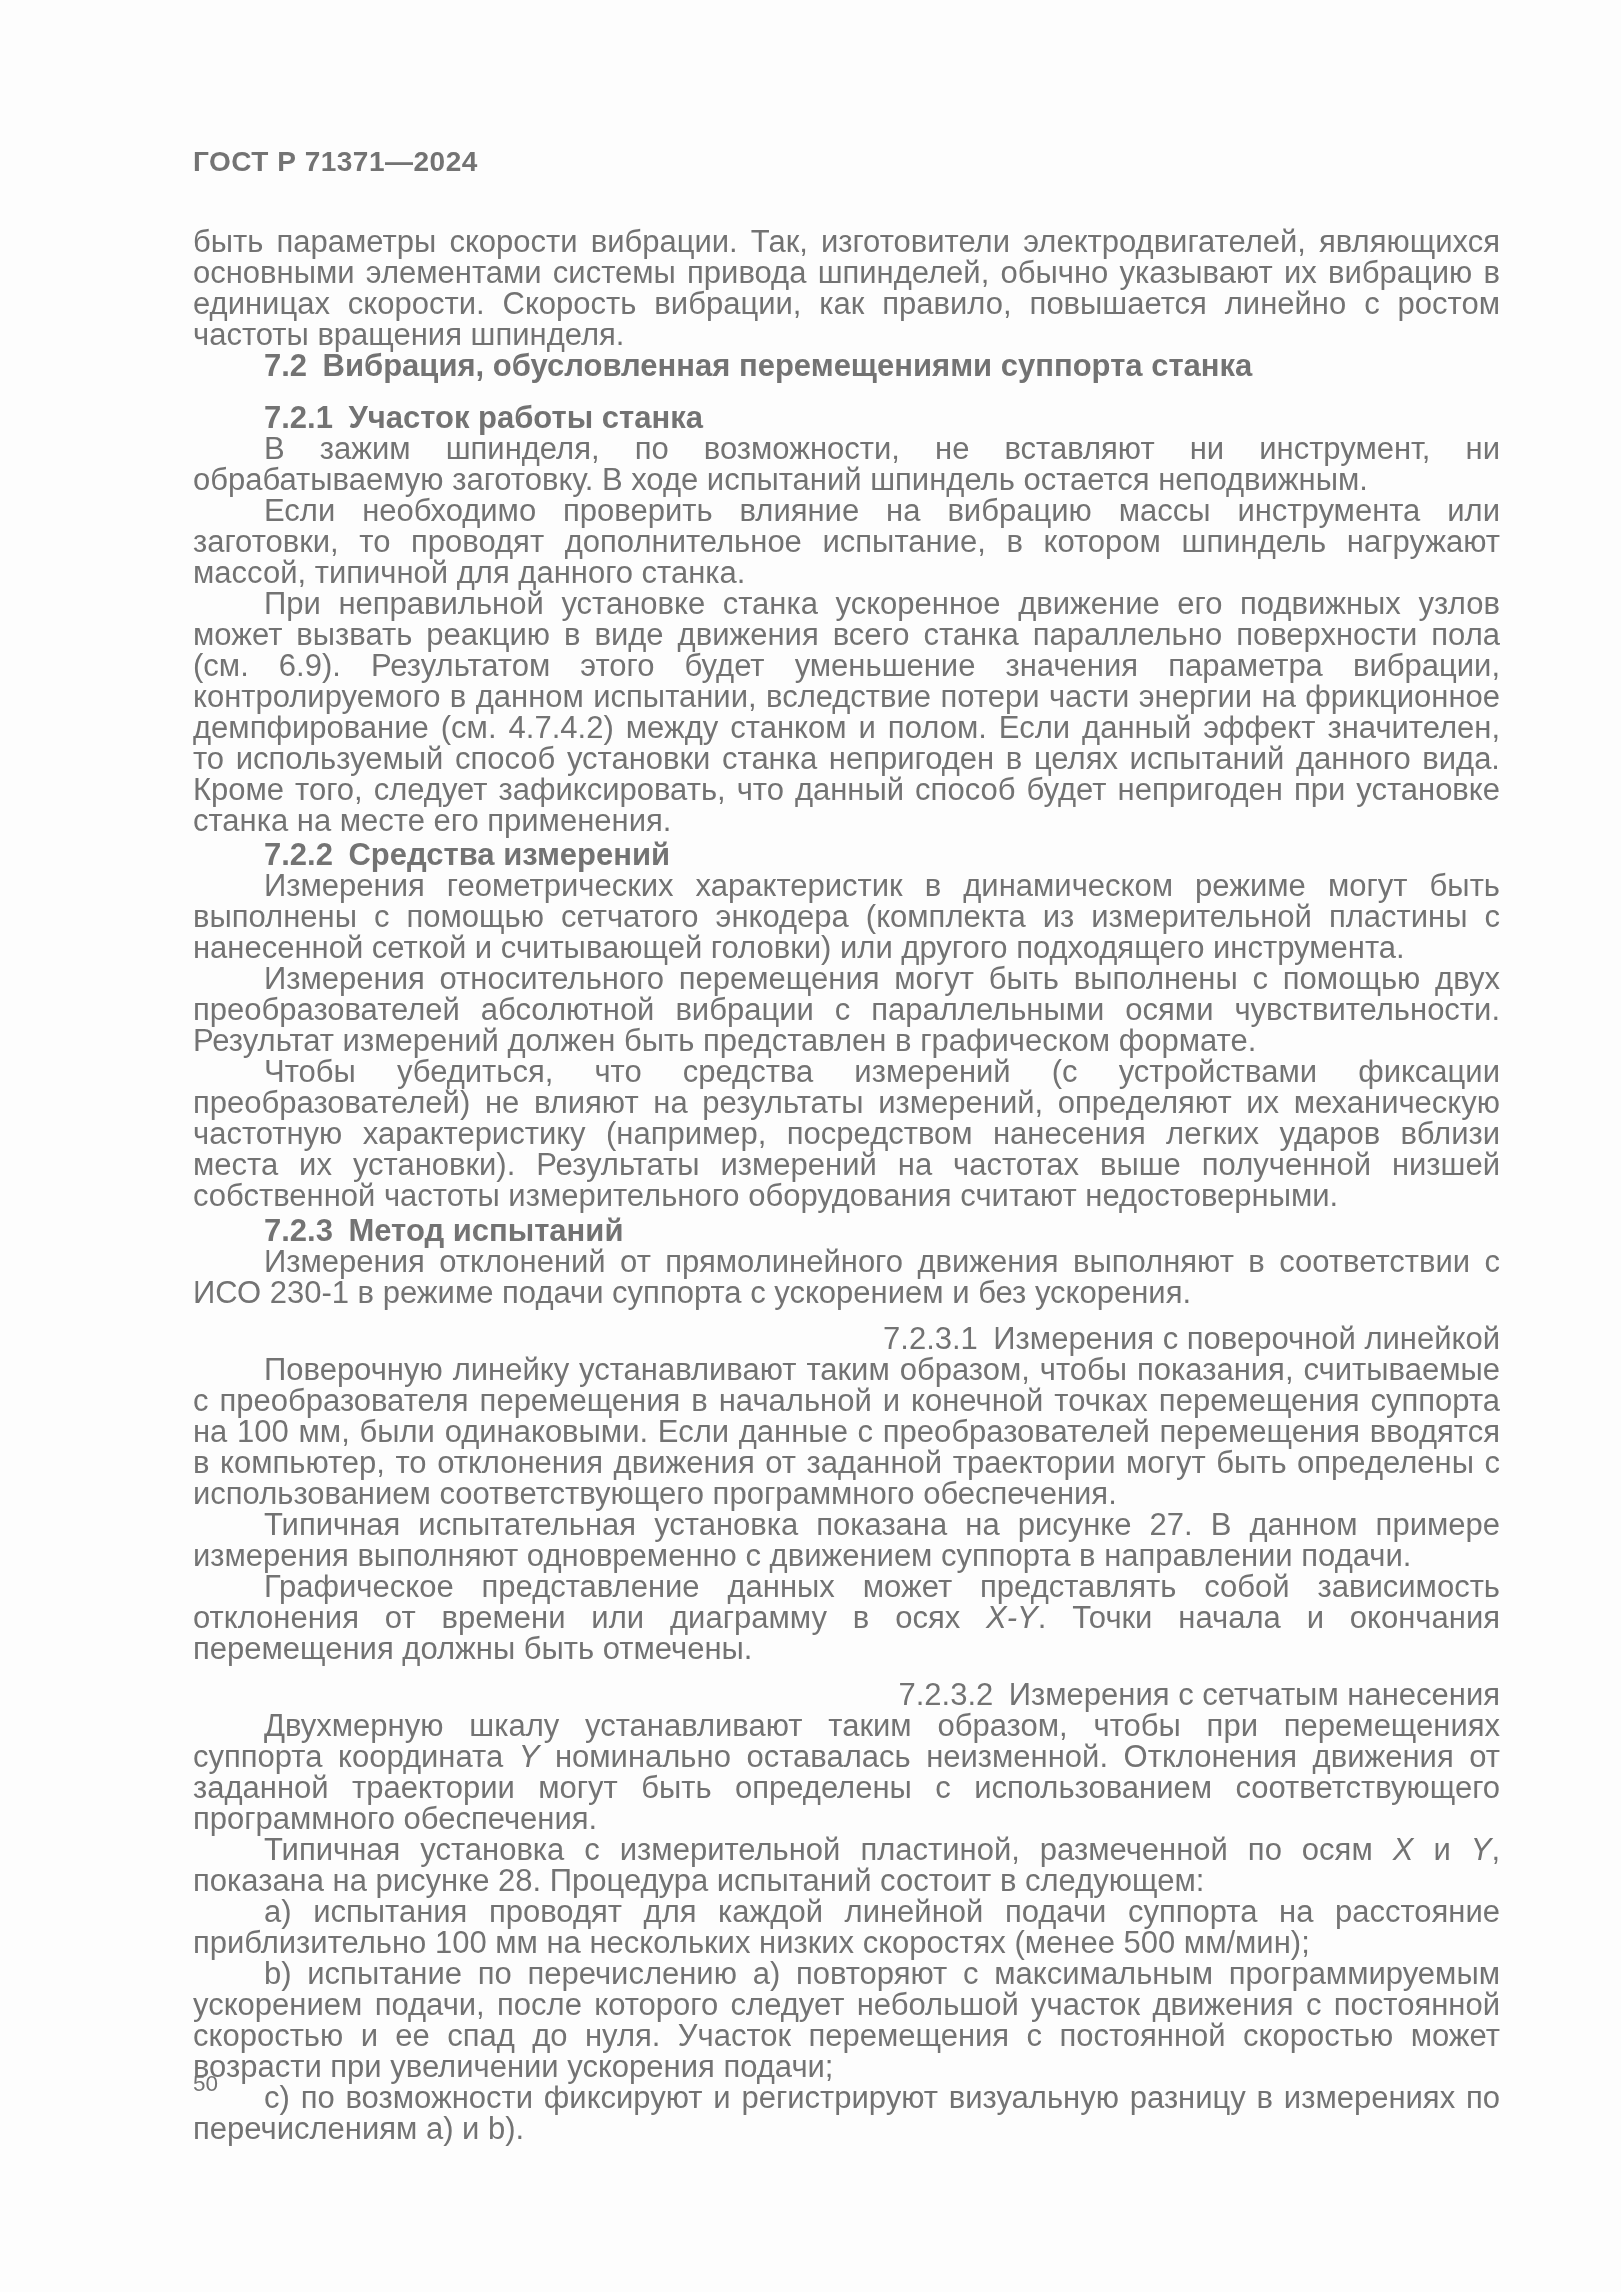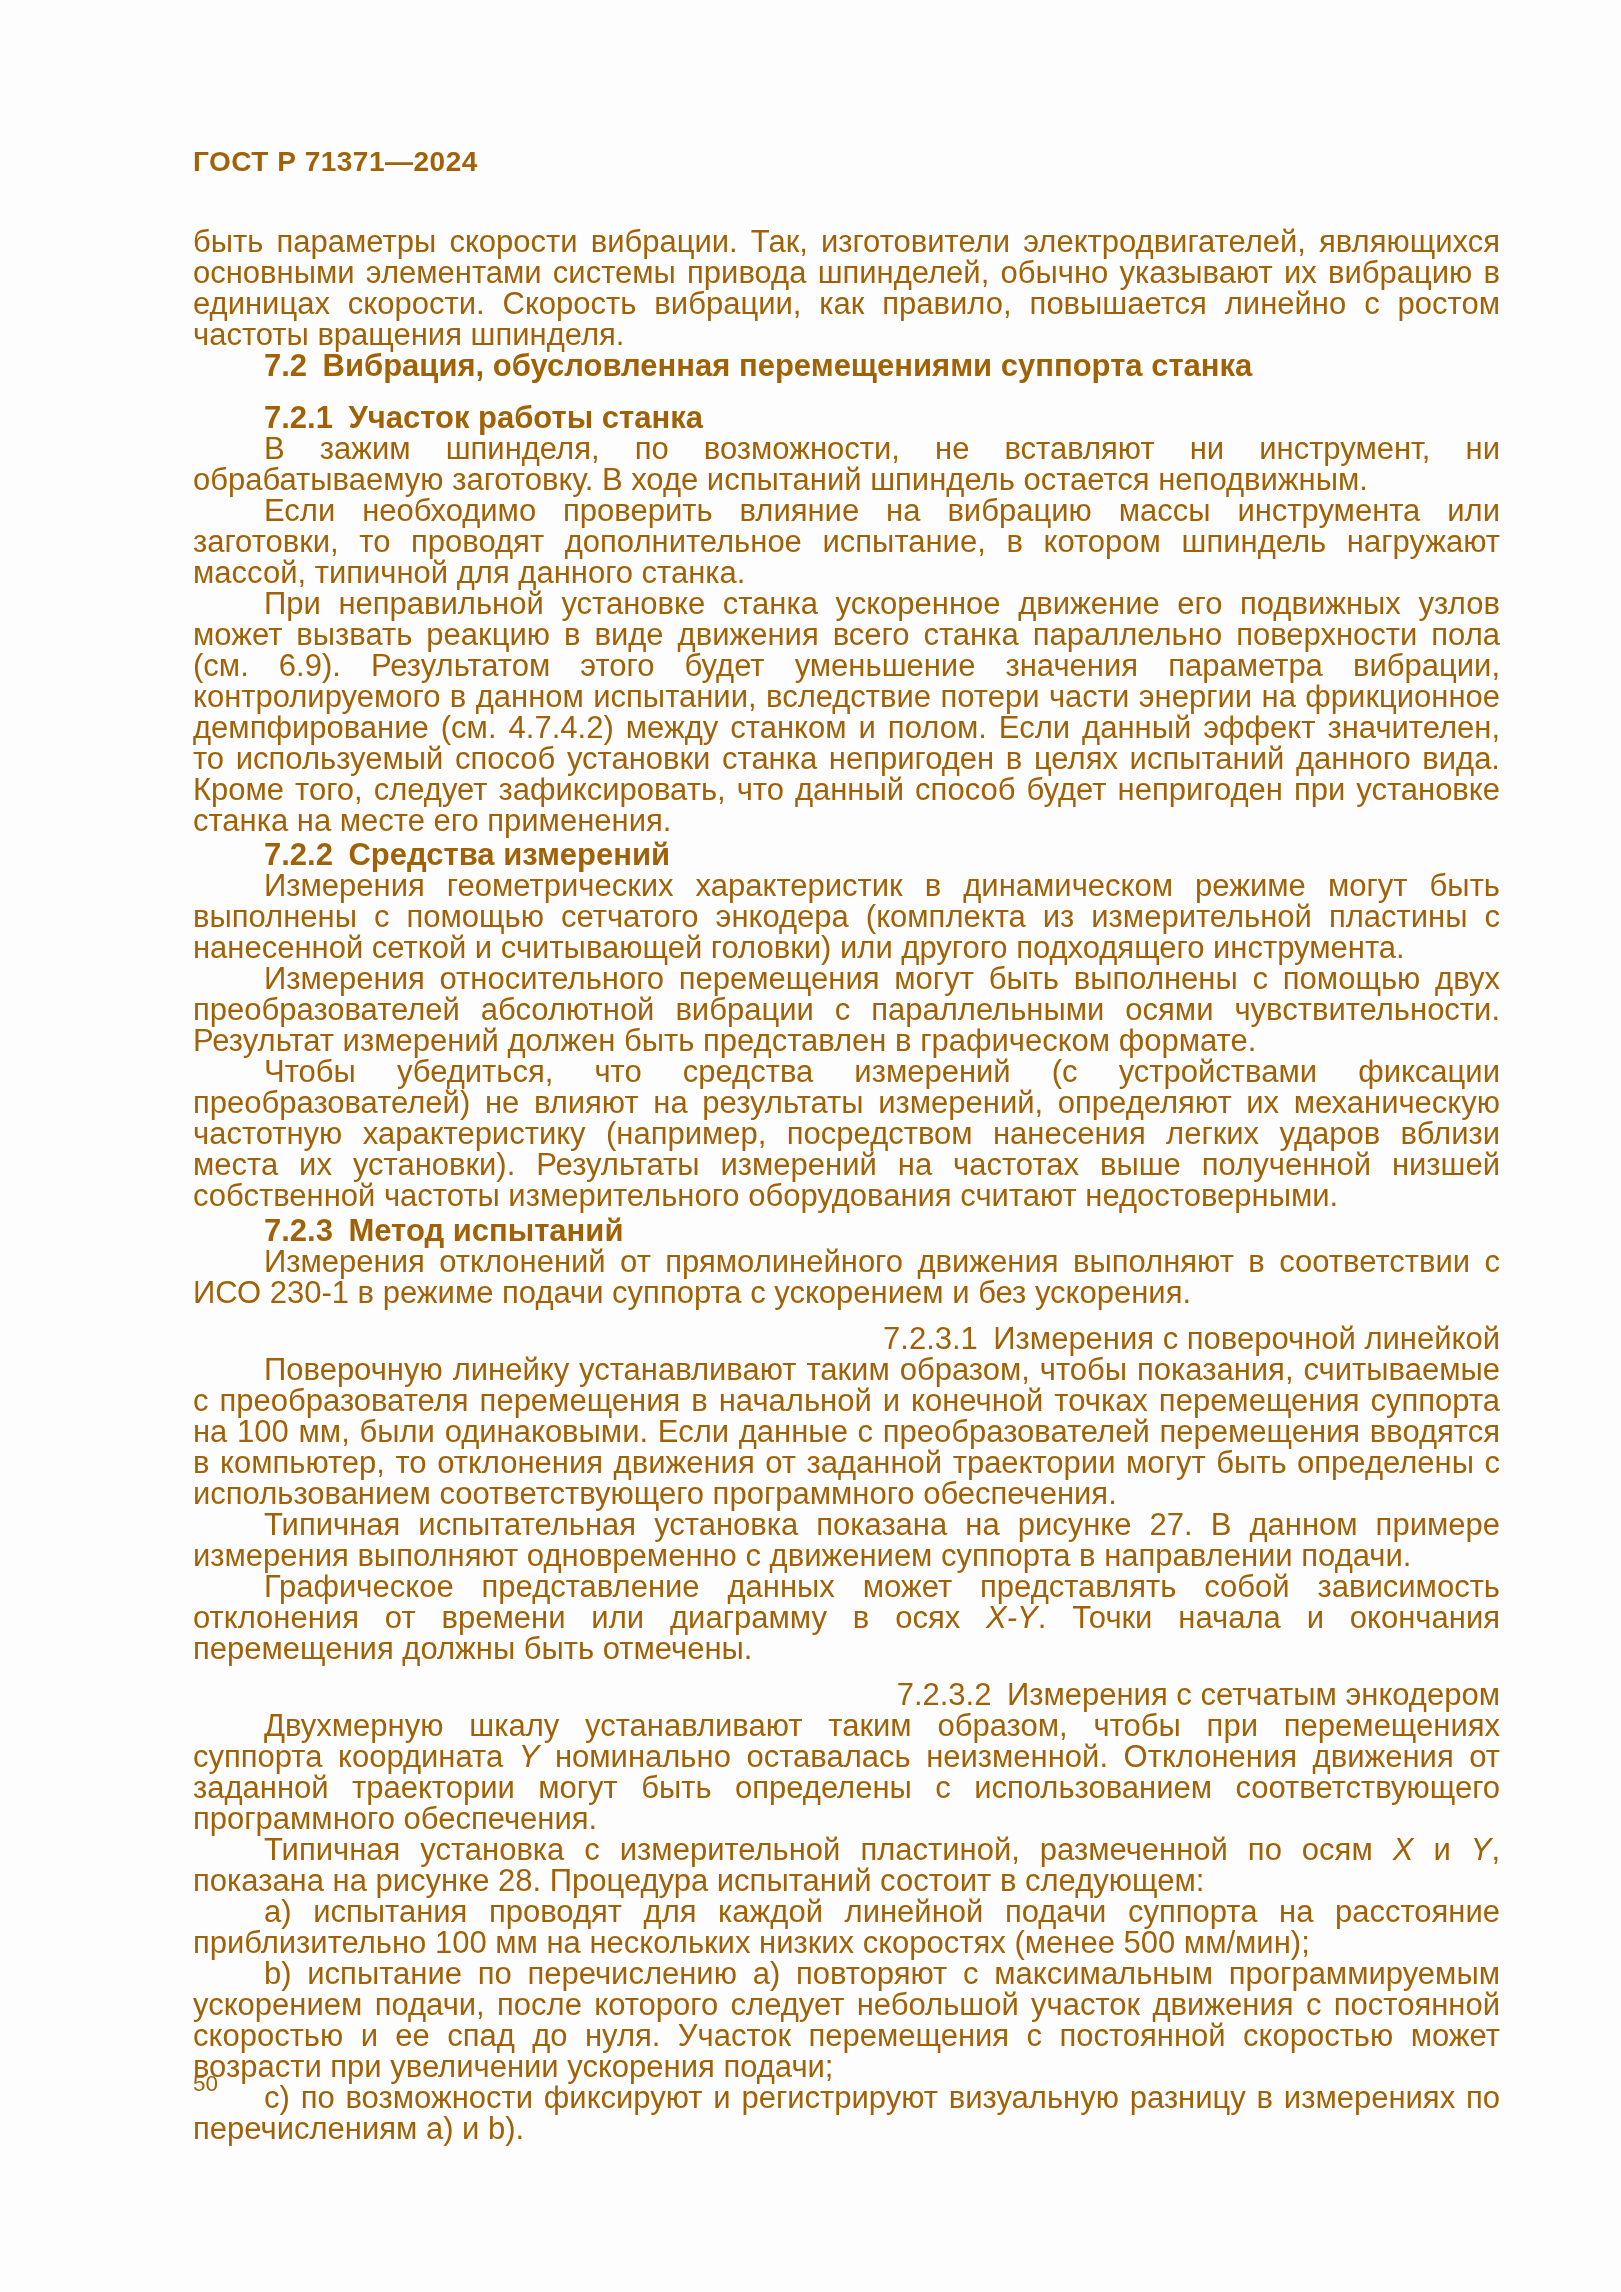--- a/index.html
+++ b/index.html
@@ -5,21 +5,21 @@
   html, body {
     margin: 0;
     padding: 0;
     background: #ffffff;
   }
   .page {
     position: relative;
     width: 1621px;
     height: 2293px;
     background: #fdfdfd;
-    color: #a16207;
+    color: #737373;
     font-family: "Liberation Sans", sans-serif;
     overflow: hidden;
   }
   .doc-header {
     position: absolute;
     left: 193px;
     top: 146px;
     font-size: 28px;
     font-weight: 700;
     letter-spacing: 0.5px;
@@ -81,21 +81,21 @@
       <p class="para heading-inline indent">7.2.2 Средства измерений</p>
       <p class="para body indent">Измерения геометрических характеристик в динамическом режиме могут быть выполнены с помощью сетчатого энкодера (комплекта из измерительной пластины с нанесенной сеткой и считывающей головки) или другого подходящего инструмента.</p>
       <p class="para body indent">Измерения относительного перемещения могут быть выполнены с помощью двух преобразователей абсолютной вибрации с параллельными осями чувствительности. Результат измерений должен быть представлен в графическом формате.</p>
       <p class="para body indent">Чтобы убедиться, что средства измерений (с устройствами фиксации преобразователей) не влияют на результаты измерений, определяют их механическую частотную характеристику (например, посредством нанесения легких ударов вблизи места их установки). Результаты измерений на частотах выше полученной низшей собственной частоты измерительного оборудования считают недостоверными.</p>
       <p class="para heading-inline indent">7.2.3 Метод испытаний</p>
       <p class="para body indent">Измерения отклонений от прямолинейного движения выполняют в соответствии с ИСО 230-1 в режиме подачи суппорта с ускорением и без ускорения.</p>
       <p class="para heading-plain indent">7.2.3.1 Измерения с поверочной линейкой</p>
       <p class="para body indent">Поверочную линейку устанавливают таким образом, чтобы показания, считываемые с преобразователя перемещения в начальной и конечной точках перемещения суппорта на 100 мм, были одинаковыми. Если данные с преобразователей перемещения вводятся в компьютер, то отклонения движения от заданной траектории могут быть определены с использованием соответствующего программного обеспечения.</p>
       <p class="para body indent">Типичная испытательная установка показана на рисунке 27. В данном примере измерения выполняют одновременно с движением суппорта в направлении подачи.</p>
       <p class="para body indent">Графическое представление данных может представлять собой зависимость отклонения от времени или диаграмму в осях <i>X-Y</i>. Точки начала и окончания перемещения должны быть отмечены.</p>
-      <p class="para heading-plain indent">7.2.3.2 Измерения с сетчатым энкодером</p>
+      <p class="para heading-plain indent">7.2.3.2 Измерения с сетчатым нанесения</p>
       <p class="para body indent">Двухмерную шкалу устанавливают таким образом, чтобы при перемещениях суппорта координата <i>Y</i> номинально оставалась неизменной. Отклонения движения от заданной траектории могут быть определены с использованием соответствующего программного обеспечения.</p>
       <p class="para body indent">Типичная установка с измерительной пластиной, размеченной по осям <i>X</i> и <i>Y</i>, показана на рисунке 28. Процедура испытаний состоит в следующем:</p>
       <p class="para body indent">a) испытания проводят для каждой линейной подачи суппорта на расстояние приблизительно 100 мм на нескольких низких скоростях (менее 500 мм/мин);</p>
       <p class="para body indent">b) испытание по перечислению a) повторяют с максимальным программируемым ускорением подачи, после которого следует небольшой участок движения с постоянной скоростью и ее спад до нуля. Участок перемещения с постоянной скоростью может возрасти при увеличении ускорения подачи;</p>
       <p class="para body indent">c) по возможности фиксируют и регистрируют визуальную разницу в измерениях по перечислениям a) и b).</p>
     </div>
 
   <div class="page-number">50</div>
 </div>
 

